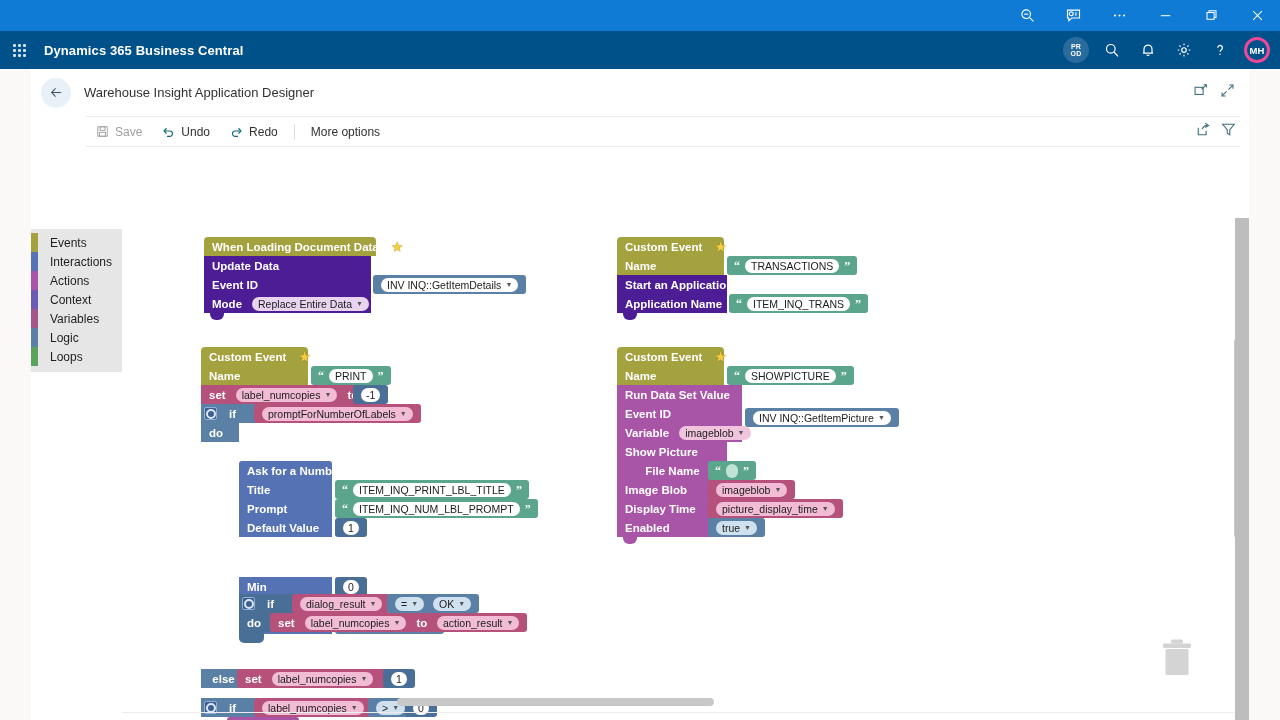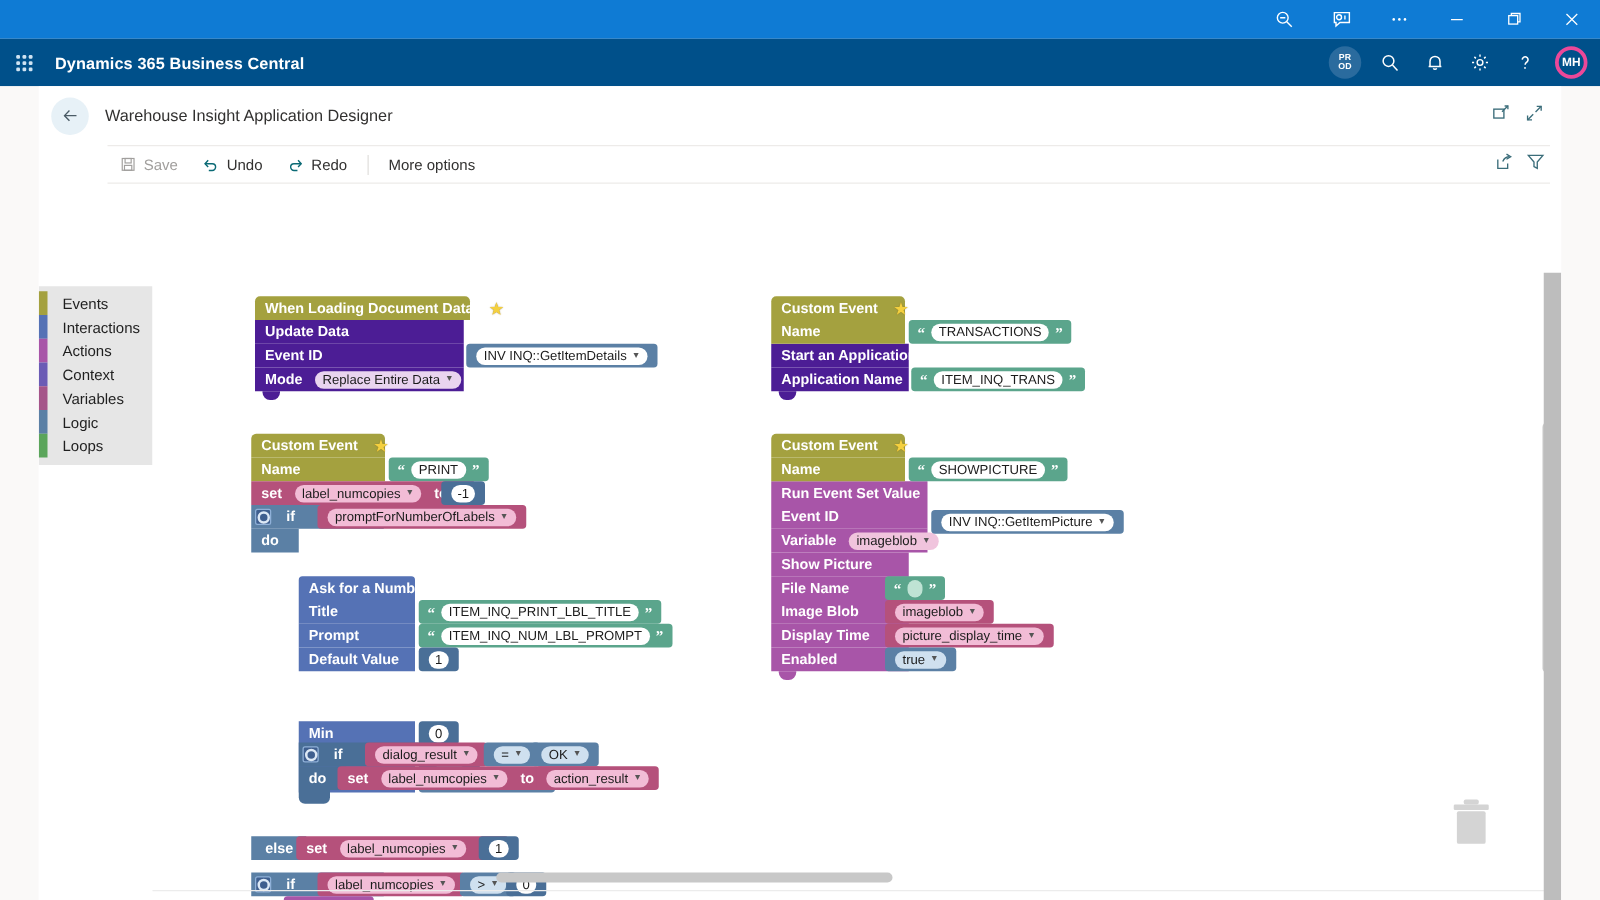--- a/index.html
+++ b/index.html
@@ -424,42 +424,42 @@
         </div>
         <div class="row c-event" style="width:107px; position:relative;">
           <span class="lbl first">Name</span>
           <span class="vblk text" style="position:absolute; left:110px; top:0;">
             <span class="q">“</span>
             <span class="chip">SHOWPICTURE</span>
             <span class="q">”</span>
           </span>
         </div>
         <div class="row c-actionm" style="width:125px;">
-          <span class="lbl first">Run Event Set Value</span>
+          <span class="lbl first">Run Data Set Value</span>
         </div>
         <div class="row c-actionm" style="width:125px; position:relative;">
           <span class="lbl first">Event ID</span>
           <span class="vblk drop" style="position:absolute; left:128px; top:4px;">
             <span class="chip">
               <span>INV INQ::GetItemPicture</span>
               <span class="caret">▼</span>
             </span>
           </span>
         </div>
         <div class="row c-actionm" style="width:125px;">
           <span class="lbl first">Variable</span>
           <span class="chip" style="background:#f0c4dd;">
             <span>imageblob</span>
             <span class="caret">▼</span>
           </span>
         </div>
         <div class="row c-actionm" style="width:110px;">
           <span class="lbl first">Show Picture</span>
         </div>
-        <div class="row c-actionm" style="width:110px; position:relative;">
+        <div class="row c-actionm" style="width:110px; position:relative;justify-content:center;">
           <span class="lbl first">File Name</span>
           <span class="vblk text" style="position:absolute; left:91px; top:0;">
             <span class="q">“</span>
             <span class="chip" style="min-width:12px;background:#bfe3d4;"></span>
             <span class="q">”</span>
           </span>
         </div>
         <div class="row c-actionm" style="width:110px; position:relative;">
           <span class="lbl first">Image Blob</span>
           <span class="vblk var" style="position:absolute; left:91px; top:0;">

